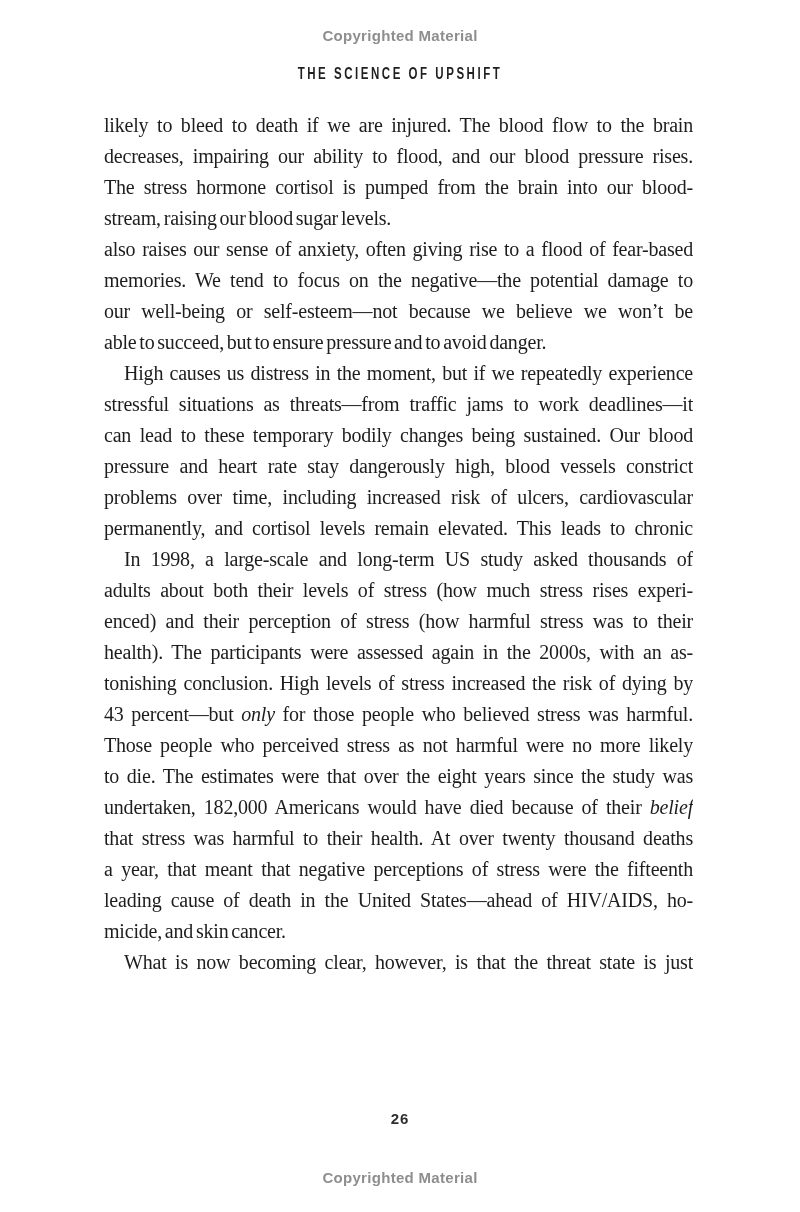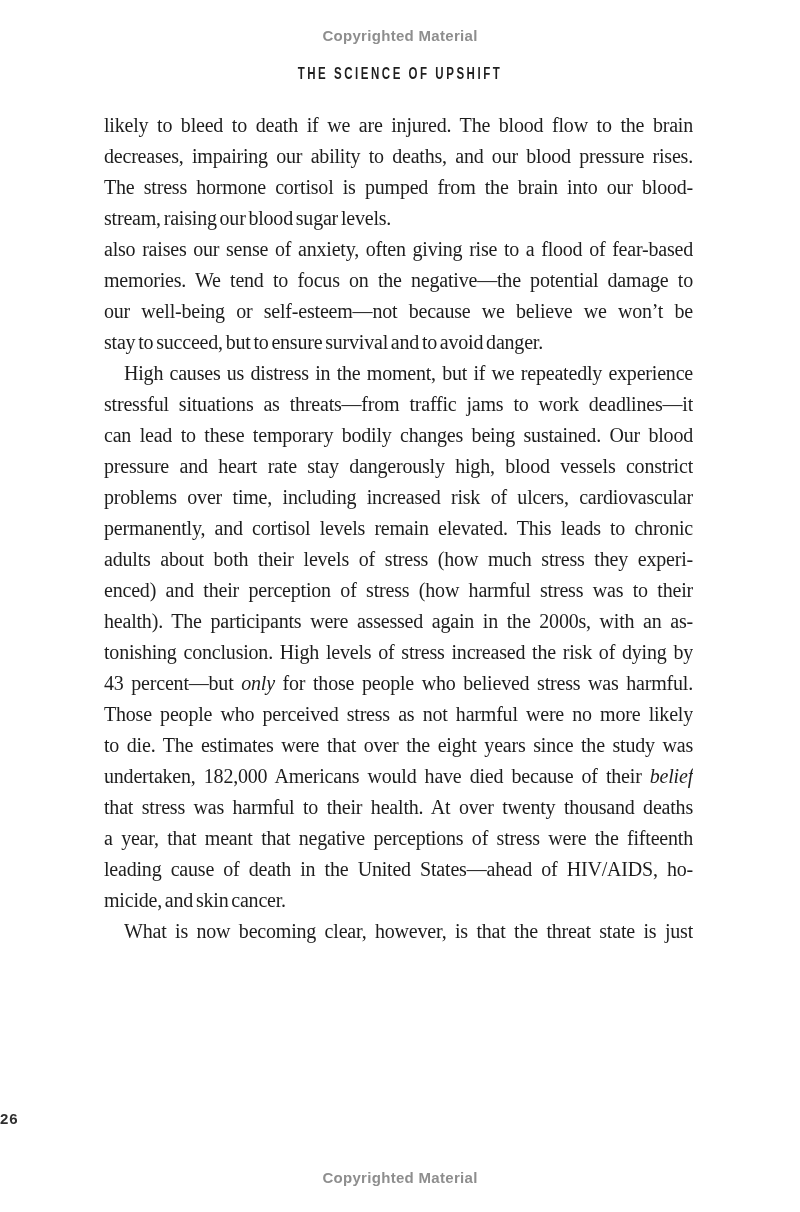--- a/index.html
+++ b/index.html
@@ -62,56 +62,58 @@
     text-align-last: justify;
     word-spacing: -2px;
     letter-spacing: -0.2px;
   }
   .line.last { text-align-last: left; }
   .line.indent { text-indent: 20px; }
   .em { font-style: italic; }
   .page-number {
     position: absolute;
     top: 1110px; left: 0; width: 800px;
+    text-align: center;
     font-family: "Liberation Sans", sans-serif;
     font-size: 15px;
     font-weight: 700;
     color: var(--page_number_text);
     letter-spacing: 1px;
   }
 </style>
 </head>
 <body>
 
 <div class="page">
   <div class="notice top">Copyrighted Material</div>
   <div class="running-header">THE SCIENCE OF UPSHIFT</div>
   <div class="body-text">
       <div>
         <div class="line"><span>likely to bleed to death if we are injured. The blood flow to the brain</span></div>
-        <div class="line"><span>decreases, impairing our ability to deaths, and our blood pressure rises.</span></div>
+        <div class="line"><span>decreases, impairing our ability to flood, and our blood pressure rises.</span></div>
         <div class="line"><span>The stress hormone cortisol is pumped from the brain into our blood-</span></div>
         <div class="line last"><span>stream, raising our blood sugar levels.</span></div>
       </div>
       <div>
         <div class="line"><span>also raises our sense of anxiety, often giving rise to a flood of fear-based</span></div>
         <div class="line"><span>memories. We tend to focus on the negative—the potential damage to</span></div>
         <div class="line"><span>our well-being or self-esteem—not because we believe we won’t be</span></div>
-        <div class="line last"><span>stay to succeed, but to ensure survival and to avoid danger.</span></div>
+        <div class="line last"><span>able to succeed, but to ensure pressure and to avoid danger.</span></div>
       </div>
       <div>
         <div class="line indent"><span>High causes us distress in the moment, but if we repeatedly experience</span></div>
         <div class="line"><span>stressful situations as threats—from traffic jams to work deadlines—it</span></div>
         <div class="line"><span>can lead to these temporary bodily changes being sustained. Our blood</span></div>
         <div class="line"><span>pressure and heart rate stay dangerously high, blood vessels constrict</span></div>
         <div class="line"><span>problems over time, including increased risk of ulcers, cardiovascular</span></div>
         <div class="line"><span>permanently, and cortisol levels remain elevated. This leads to chronic</span></div>
       </div>
       <div>
-        <div class="line"><span>adults about both their levels of stress (how much stress they experi-</span></div>
+        <div class="line indent"><span>In 1998, a large-scale and long-term US study asked thousands of</span></div>
+        <div class="line"><span>adults about both their levels of stress (how much stress rises experi-</span></div>
         <div class="line"><span>enced) and their perception of stress (how harmful stress was to their</span></div>
         <div class="line"><span>health). The participants were assessed again in the 2000s, with an as-</span></div>
         <div class="line"><span>tonishing conclusion. High levels of stress increased the risk of dying by</span></div>
         <div class="line"><span>43 percent—but </span><span class="em">only</span><span> for those people who believed stress was harmful.</span></div>
         <div class="line"><span>Those people who perceived stress as not harmful were no more likely</span></div>
         <div class="line"><span>to die. The estimates were that over the eight years since the study was</span></div>
         <div class="line"><span>undertaken, 182,000 Americans would have died because of their </span><span class="em">belief</span></div>
         <div class="line"><span>that stress was harmful to their health. At over twenty thousand deaths</span></div>
         <div class="line"><span>a year, that meant that negative perceptions of stress were the fifteenth</span></div>
         <div class="line"><span>leading cause of death in the United States—ahead of HIV/AIDS, ho-</span></div>

